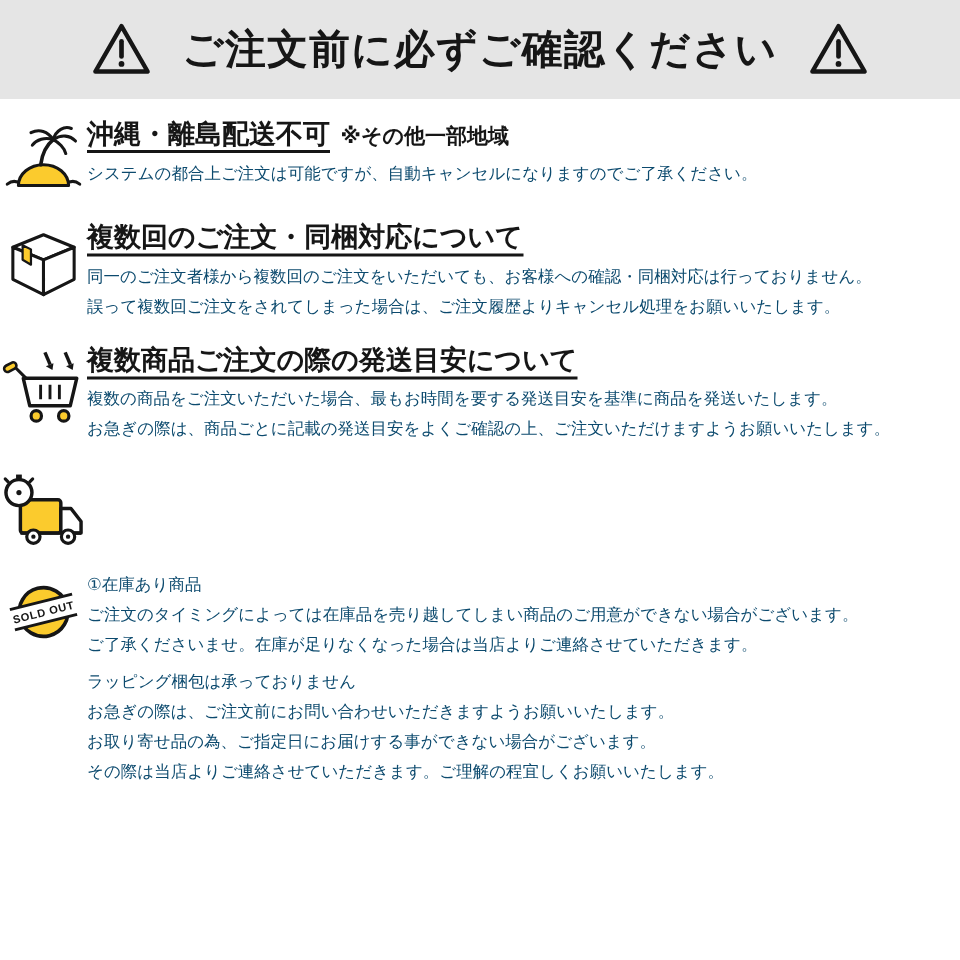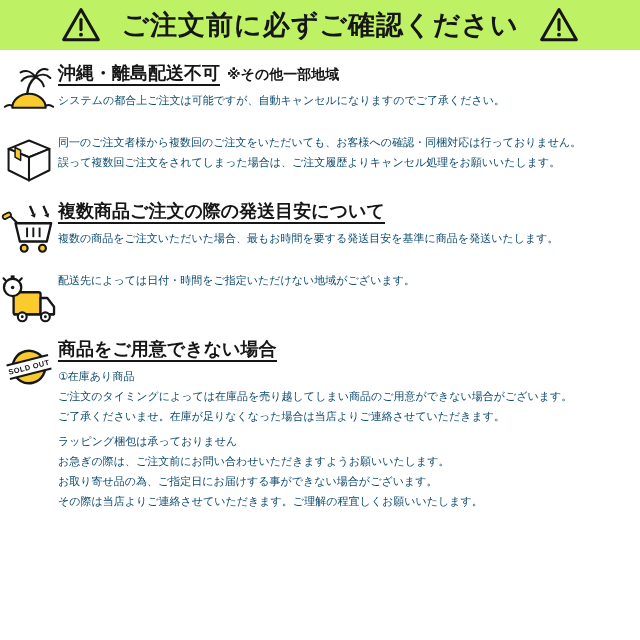--- a/index.html
+++ b/index.html
@@ -5,22 +5,22 @@
   * { box-sizing: border-box; }
   html,body { margin:0; padding:0; }
   body {
     width:640px; height:640px;
     background:#ffffff;
     color:#1c1c1c;
     font-family:"Liberation Sans","DejaVu Sans",sans-serif;
     overflow:hidden;
   }
   .banner {
-    height:50px;
-    background:#bef264;
+    height:66px;
+    background:#e5e5e5;
     display:flex;
     align-items:center;
     justify-content:center;
     gap:18px;
   }
   .banner h1 {
     margin:0;
     font-size:27px;
     font-weight:800;
     letter-spacing:1px;
@@ -115,20 +115,21 @@
   <section class="notice">
     <div class="icon-col">
       <svg width="52" height="52" viewBox="0 0 56 56">
         <polygon points="28,7 50,16 28,25 6,16" fill="#ffffff" stroke="#161616" stroke-width="2.2" stroke-linejoin="round"></polygon>
         <polygon points="6,16 28,25 28,50 6,39" fill="#ffffff" stroke="#161616" stroke-width="2.2" stroke-linejoin="round"></polygon>
         <polygon points="50,16 50,39 28,50 28,25" fill="#ffffff" stroke="#161616" stroke-width="2.2" stroke-linejoin="round"></polygon>
         <polygon points="13,14.5 19,17.5 19,28.5 13,25" fill="#FBCB2D" stroke="#161616" stroke-width="1.6" stroke-linejoin="round"></polygon>
       </svg>
     </div>
     <div class="text-col">
+      <h2 class="sec-title"><span class="u">複数回のご注文・同梱対応について</span></h2>
       <div class="body">
           <div class="body-line">同一のご注文者様から複数回のご注文をいただいても、お客様への確認・同梱対応は行っておりません。</div>
           <div class="body-line">誤って複数回ご注文をされてしまった場合は、ご注文履歴よりキャンセル処理をお願いいたします。</div>
         </div>
     </div>
   </section>
 
   <section class="notice">
     <div class="icon-col">
       <svg width="56" height="52" viewBox="0 0 58 54">
@@ -143,20 +144,21 @@
         <line x1="33.5" y1="25.5" x2="33.5" y2="35.5" stroke="#161616" stroke-width="2"></line>
         <line x1="40" y1="25.5" x2="40" y2="35.5" stroke="#161616" stroke-width="2"></line>
         <circle cx="24" cy="47" r="3.6" fill="#FBCB2D" stroke="#161616" stroke-width="2.2"></circle>
         <circle cx="43" cy="47" r="3.6" fill="#FBCB2D" stroke="#161616" stroke-width="2.2"></circle>
       </svg>
     </div>
     <div class="text-col">
       <h2 class="sec-title"><span class="u">複数商品ご注文の際の発送目安について</span></h2>
       <div class="body">
           <div class="body-line">複数の商品をご注文いただいた場合、最もお時間を要する発送目安を基準に商品を発送いたします。</div>
+          <div class="body-line">お急ぎの際は、商品ごとに記載の発送目安をよくご確認の上、ご注文いただけますようお願いいたします。</div>
         </div>
     </div>
   </section>
 
   <section class="notice">
     <div class="icon-col">
       <svg width="56" height="52" viewBox="0 0 58 54">
         <rect x="13" y="21" width="28" height="23" rx="2" fill="#FBCB2D" stroke="#161616" stroke-width="2.4"></rect>
         <path d="M41 27 h7 l7 9 v8 h-14 z" fill="#ffffff" stroke="#161616" stroke-width="2.4" stroke-linejoin="round"></path>
         <line x1="13" y1="44" x2="55" y2="44" stroke="#161616" stroke-width="2.2"></line>
@@ -165,40 +167,36 @@
         <circle cx="46" cy="46.5" r="4.6" fill="#ffffff" stroke="#161616" stroke-width="2.2"></circle>
         <circle cx="46" cy="46.5" r="1.5" fill="#161616"></circle>
         <circle cx="12" cy="16" r="9" fill="#ffffff" stroke="#161616" stroke-width="2.4"></circle>
         <circle cx="12" cy="16" r="1.8" fill="#161616"></circle>
         <rect x="10" y="3.5" width="4" height="3" fill="#161616"></rect>
         <line x1="4.5" y1="8.5" x2="2.5" y2="6.5" stroke="#161616" stroke-width="2.2" stroke-linecap="round"></line>
         <line x1="19.5" y1="8.5" x2="21.5" y2="6.5" stroke="#161616" stroke-width="2.2" stroke-linecap="round"></line>
       </svg>
     </div>
     <div class="text-col">
-      <div class="body">
-          <div class="body-line">配送先によっては日付・時間をご指定いただけない地域がございます。</div>
-        </div>
     </div>
   </section>
 
   <section class="notice">
     <div class="icon-col">
       <svg width="52" height="52" viewBox="0 0 56 56">
         <g transform="rotate(-14 28 28)">
           <circle cx="28" cy="28" r="17.5" fill="#FBCB2D" stroke="#161616" stroke-width="2.6"></circle>
           <rect x="3" y="20.5" width="50" height="15" fill="#ffffff"></rect>
           <line x1="5" y1="20.5" x2="51" y2="20.5" stroke="#161616" stroke-width="2.2"></line>
           <line x1="5" y1="35.5" x2="51" y2="35.5" stroke="#161616" stroke-width="2.2"></line>
           <text x="28" y="31" text-anchor="middle" font-size="8" font-weight="bold" letter-spacing="0.5" fill="#161616" font-family="Liberation Sans, sans-serif">SOLD OUT</text>
         </g>
       </svg>
     </div>
     <div class="text-col">
-      <h2 class="sec-title"><span class="u">商品をご用意できない場合</span></h2>
       <div class="body">
           <div class="body-line">①在庫あり商品</div>
           <div class="body-line">ご注文のタイミングによっては在庫品を売り越してしまい商品のご用意ができない場合がございます。</div>
           <div class="body-line">ご了承くださいませ。在庫が足りなくなった場合は当店よりご連絡させていただきます。</div>
           <div class="body-line spacer"></div>
           <div class="body-line">ラッピング梱包は承っておりません</div>
           <div class="body-line">お急ぎの際は、ご注文前にお問い合わせいただきますようお願いいたします。</div>
           <div class="body-line">お取り寄せ品の為、ご指定日にお届けする事ができない場合がございます。</div>
           <div class="body-line">その際は当店よりご連絡させていただきます。ご理解の程宜しくお願いいたします。</div>
         </div>

